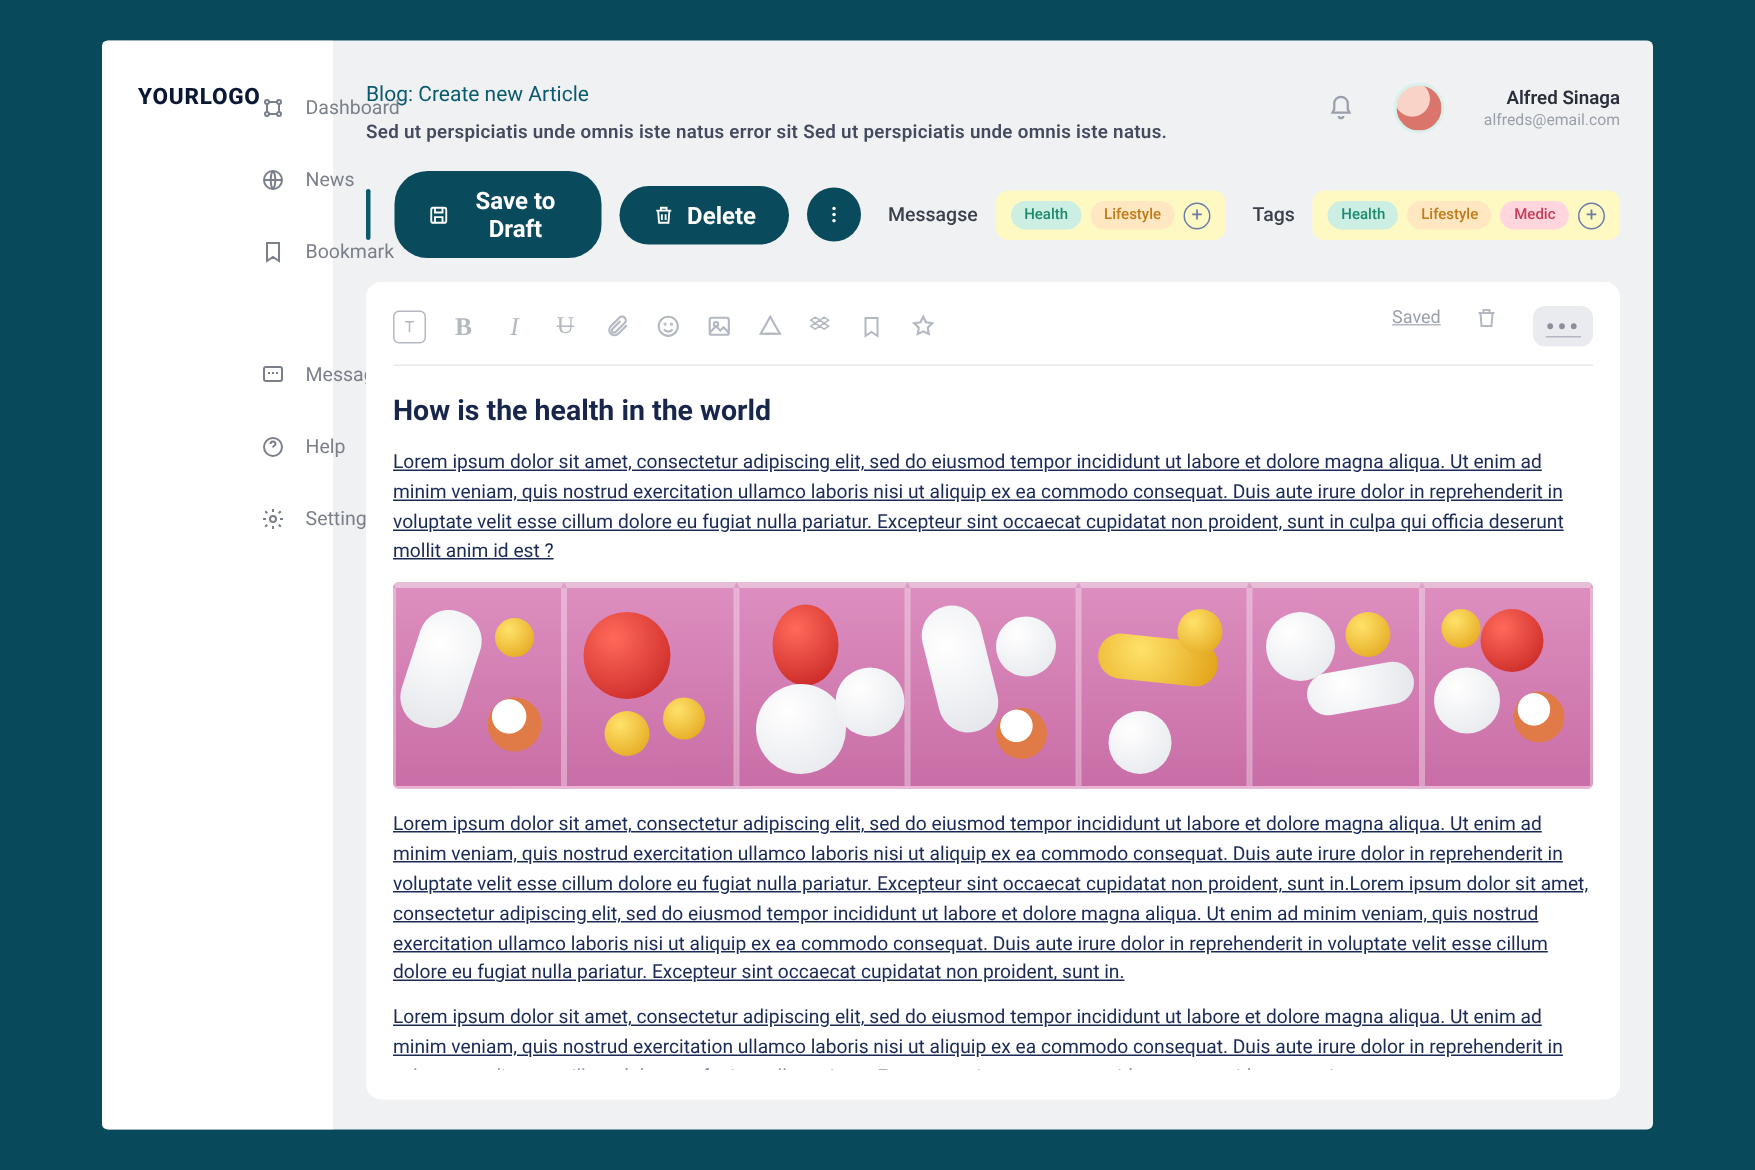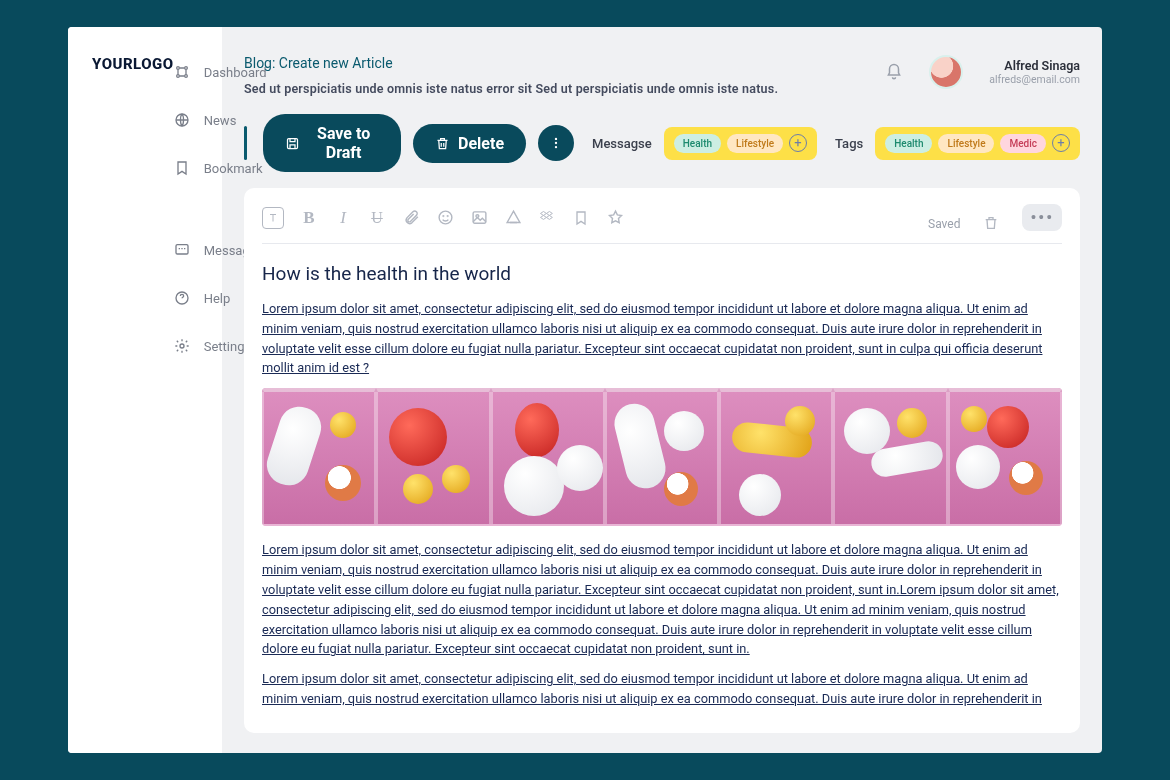--- a/index.html
+++ b/index.html
@@ -26,39 +26,39 @@
 .bell { width: 18px; height: 18px; color: #9aa0ab; }
 .avatar { width: 34px; height: 34px; border-radius: 50%; background: radial-gradient(circle at 35% 30%, #f9d2c8 0 40%, #d9756a 42% 100%); border: 2px solid #d9f0ec; }
 .user-text .uname { font-size: 12.5px; color: #2b2f3a; font-weight: 600; text-align: right; }
 .user-text .uemail { font-size: 10.5px; color: #9aa0ab; text-align: right; }
 
 .action-row { display: flex; align-items: center; gap: 12px; margin-top: 18px; }
 .action-row .accent { width: 4px; height: 34px; background: #0a5a6e; border-radius: 4px; margin-right: 4px; }
 .btn { display: inline-flex; align-items: center; gap: 8px; background: #094a5c; color: #fff; border: none; border-radius: 22px; padding: 10px 22px; font-size: 16px; font-weight: 700; cursor: pointer; }
 .btn.icon-only { padding: 10px 12px; border-radius: 50%; width: 36px; height: 36px; justify-content: center; }
 .meta-label { font-size: 13px; color: #3b404d; font-weight: 500; margin-left: 6px; }
-.chip-box { background: #fde047; border-radius: 8px; padding: 7px 10px; display: inline-flex; align-items: flex-start; gap: 6px; }
+.chip-box { background: #fef9c3; border-radius: 8px; padding: 7px 10px; display: inline-flex; align-items: flex-end; gap: 6px; }
 .chip { font-size: 10px; padding: 4px 9px; border-radius: 10px; font-weight: 500; }
 .chip.health { background: #cdeee3; color: #1d8a6e; }
 .chip.lifestyle { background: #ffe7c2; color: #c07a1a; }
 .chip.medic { background: #ffd6de; color: #c53d58; }
 .add-circ { width: 18px; height: 18px; border: 1.5px solid #6c7ea8; border-radius: 50%; display: inline-flex; align-items: center; justify-content: center; color: #6c7ea8; font-size: 13px; line-height: 1; cursor: pointer; }
 
 
 .editor-card { background: #fff; border-radius: 10px; margin-top: 16px; padding: 14px 18px 20px 18px; flex: 1; overflow: hidden; display: flex; flex-direction: column; }
 .toolbar { display: flex; align-items: center; justify-content: space-between; padding: 2px 0 12px 0; border-bottom: 1px solid #e7e9ee; }
 .tb-left { display: flex; align-items: center; gap: 16px; color: #b3b8c2; }
 .tb-left .titem { width: 18px; height: 18px; display: inline-flex; align-items: center; justify-content: center; cursor: pointer; }
 .tb-left .tboxed { border: 1.5px solid #b3b8c2; border-radius: 4px; width: 22px; height: 22px; }
-.tb-right { display: flex; align-items: flex-end; gap: 23px; color: #b3b8c2; }
+.tb-right { display: flex; align-items: flex-start; gap: 23px; color: #b3b8c2; text-decoration: underline; }
 .saved { font-size: 12px; color: #9aa0ab; }
 .dots { background: #e9ebef; border-radius: 8px; padding: 4px 8px; letter-spacing: 2px; color: #8a8f9a; font-weight: 800; cursor: pointer; }
 
 .content { padding-top: 18px; overflow: hidden; }
-.art-title { font-size: 19px; font-weight: 400; color: #17264a; margin-bottom: 14px; }
+.art-title { font-size: 19px; font-weight: 700; color: #17264a; margin-bottom: 14px; }
 .para { font-size: 12.8px; color: #1a2a55; line-height: 1.55; margin-bottom: 10px; text-decoration: underline; }
 
 .hero-img { width: 100%; height: 138px; border-radius: 4px; margin: 8px 0 14px 0; background: #d77ab4; position: relative; overflow: hidden; display: flex; }
 .pill-bay { flex: 1; border: 2px solid rgba(255,255,255,0.35); border-top: 4px solid rgba(255,255,255,0.55); background: linear-gradient(180deg, rgba(255,255,255,0.15), rgba(120,40,90,0.15)); position: relative; }
 .pill { position: absolute; border-radius: 50%; }
 .p-white { background: radial-gradient(circle at 35% 30%, #fff, #e3e5ea); }
 .p-red { background: radial-gradient(circle at 35% 30%, #ff6a5a, #c21f1f); }
 .p-yellow { background: radial-gradient(circle at 35% 30%, #ffe26a, #e0a015); }
 .p-cap { border-radius: 20px; }
 .p-tiny { background: radial-gradient(circle at 40% 35%, #fff 0 35%, #e07a46 37% 100%); }

